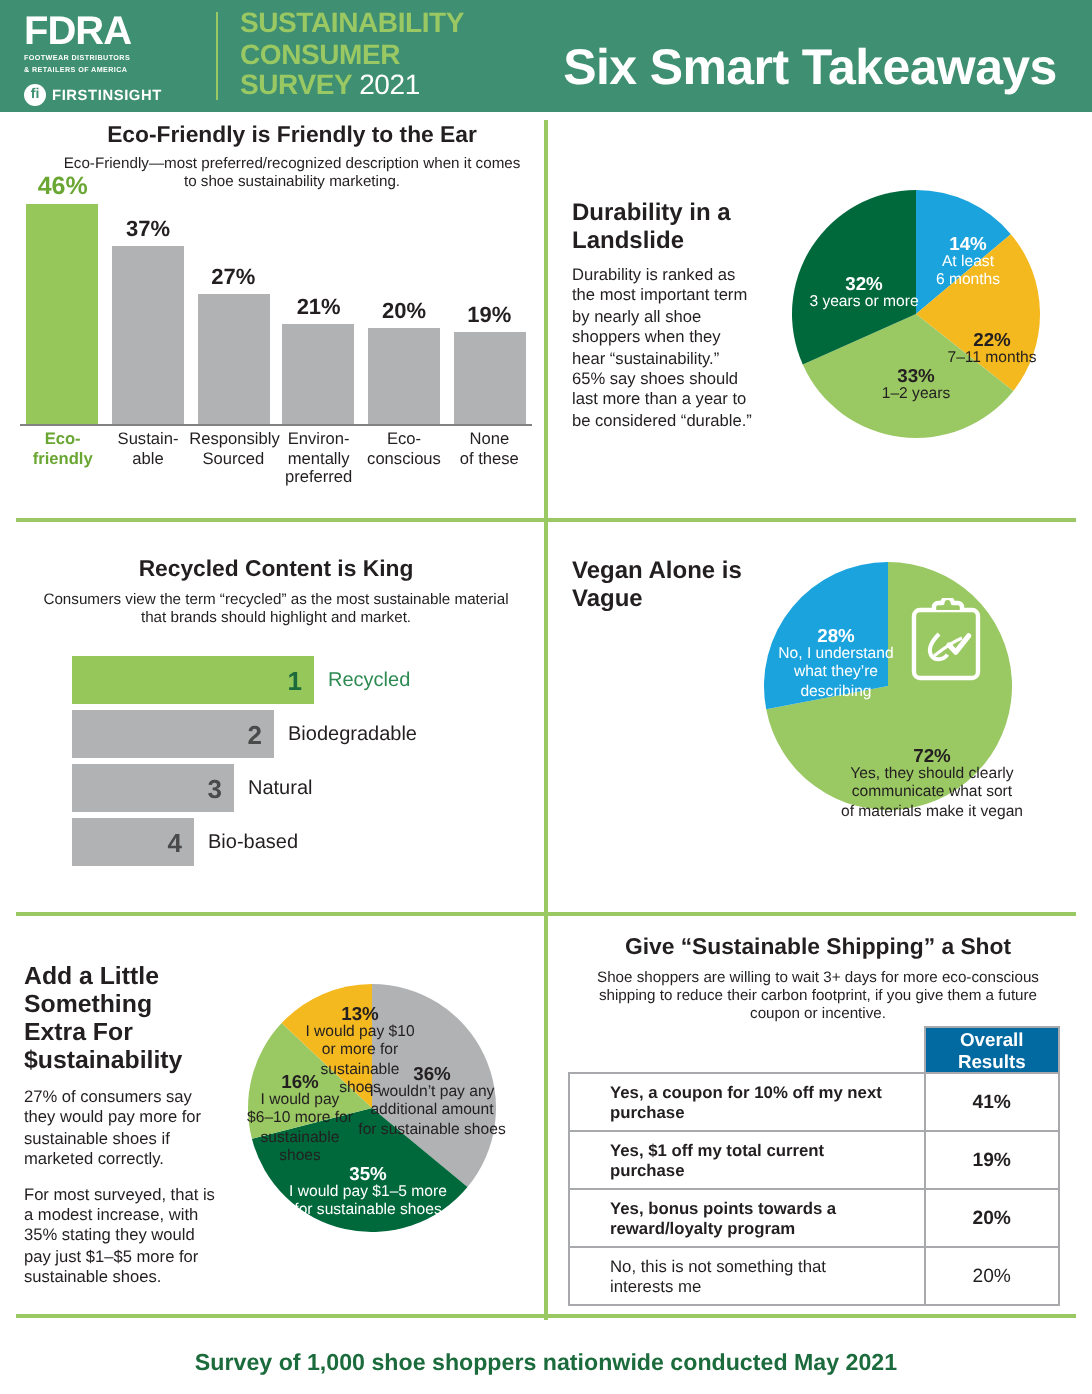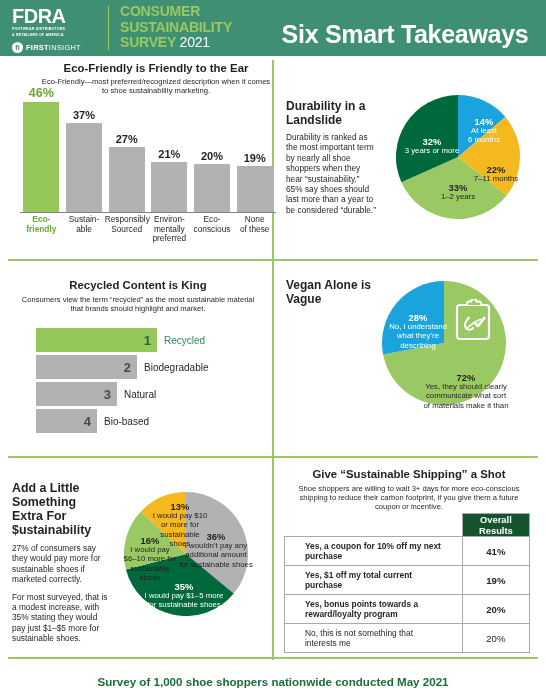--- a/index.html
+++ b/index.html
@@ -26,21 +26,21 @@
     font-size:3.6px;font-weight:bold;color:#ffffff;line-height:4.6px;
     letter-spacing:0.2px;margin-top:1px;
   }
   .fi-row{display:flex;align-items:center;margin-top:5px;gap:3px;}
   .fi-dot{
     width:11px;height:11px;border-radius:50%;background:#ffffff;
     display:flex;align-items:center;justify-content:center;
   }
   .fi-dot span{font-size:7px;font-weight:bold;color:#3f8f72;line-height:7px;}
   .fi-text{font-size:7.4px;font-weight:bold;color:#ffffff;letter-spacing:0.3px;}
-  .fi-text i{font-style:normal;font-weight:normal;}
+  .fi-text i{font-style:normal;font-weight:bold;}
   .hdr-divider{position:absolute;left:108px;top:6px;width:1px;height:44px;background:#9ac863;}
   .survey-title{position:absolute;left:120px;top:4px;width:150px;}
   .survey-title div{
     font-size:14px;font-weight:bold;line-height:15.5px;color:#9ac863;
     letter-spacing:-0.2px;
   }
   .survey-title .yr{color:#ffffff;font-weight:normal;}
   .takeaways{
     position:absolute;left:272px;top:20px;width:266px;
     text-align:center;color:#ffffff;font-size:25px;font-weight:bold;
@@ -54,21 +54,21 @@
   .hline.h1{top:203px;}
   .hline.h2{top:400px;}
   .hline.h3{top:601px;}
 
   .panel{position:absolute;}
   .p-title{font-size:11.4px;font-weight:bold;line-height:13px;color:#231f20;}
   .p-sub{font-size:7.6px;line-height:9px;color:#231f20;}
   .p-body{font-size:8.3px;line-height:10.4px;color:#231f20;}
 
   
-  .panel1{left:10px;top:0;width:272px;height:227px;}
+  .panel1{left:0;top:0;width:272px;height:227px;}
   .p1-head{position:absolute;left:28px;top:6px;width:236px;text-align:center;}
   .p1-head .p-sub{margin-top:2px;}
   .barchart{position:absolute;left:10px;top:36px;width:256px;height:120px;}
   .bar-col{position:absolute;bottom:0;width:36px;}
   .bar-val{
     position:absolute;width:100%;text-align:center;
     font-size:11px;font-weight:bold;color:#231f20;
   }
   .bar-val.green{color:#6aa632;font-size:12.5px;}
   .bar-rect{position:absolute;bottom:0;width:100%;background:#b0b2b4;}
@@ -127,21 +127,21 @@
   .p5-text .p-body.second{margin-top:7px;}
 
   
   .panel6{left:272px;top:400px;width:274px;height:201px;}
   .p6-head{position:absolute;left:18px;top:12px;width:238px;text-align:center;}
   .p6-head .p-sub{margin-top:3px;}
   .tbl{position:absolute;left:12px;top:57px;width:246px;border-collapse:collapse;}
   .tbl td,.tbl th{border:1px solid #a7a9ac;padding:0;}
   .th-blank{border:none !important;background:transparent;}
   .th-green{
-    background:#14532d;color:#ffffff;font-size:9.4px;font-weight:bold;
+    background:#0369a1;color:#ffffff;font-size:9.4px;font-weight:bold;
     text-align:center;height:19px;
   }
   .cell-q{
     font-size:8.4px;font-weight:bold;line-height:10px;color:#231f20;
     padding:4px 20px !important;width:166px;
   }
   .cell-q.light{font-weight:normal;}
   .cell-v{
     font-size:9.6px;font-weight:bold;text-align:center;color:#231f20;width:78px;
   }
@@ -168,22 +168,22 @@
         <span class="fi-dot">
           <span>fi</span>
         </span>
         <span class="fi-text"><b>FIRST</b><i>INSIGHT</i></span>
       </div>
     </div>
 
     <div class="hdr-divider"></div>
 
     <div class="survey-title">
+      <div>SUSTAINABILITY</div>
       <div>CONSUMER</div>
-      <div>SUSTAINABILITY</div>
       <div><span>SURVEY</span> <span class="yr">2021</span></div>
     </div>
 
     <div class="takeaways">Six Smart Takeaways</div>
   </div>
 
   <div class="grid">
     <div class="vline"></div>
     <div class="hline h1"></div>
     <div class="hline h2"></div>
@@ -313,21 +313,21 @@
       <div class="p4-text">
         <div class="p-title">Vegan Alone is Vague</div>
       </div>
       <div class="pie-wrap" id="pie-vegan" style="left: 110px; top: 22px; width: 124px; height: 124px;"><svg width="124" height="124" viewBox="0 0 124 124">
             <path d="M 62 62 L 62.00000000000001 0 A 62 62 0 1 1 1.0981904548212995 73.61764150431492 Z" fill="#9ac863"></path>
             <path d="M 62 62 L 1.0981904548212995 73.61764150431492 A 62 62 0 0 1 61.999999999999986 0 Z" fill="#1ba3dd"></path>
           </svg><div class="pie-lbl lbl-dark" style="left: 84px; top: 92px; width: 128px; margin-left: -64px;">
             <b>72%</b>
             <span>Yes, they should clearly</span>
             <span>communicate what sort</span>
-            <span>of materials make it than</span>
+            <span>of materials make it vegan</span>
           </div><div class="pie-lbl lbl-white" style="left: 36px; top: 32px; width: 68px; margin-left: -34px;">
             <b>28%</b>
             <span>No, I understand</span>
             <span>what they’re</span>
             <span>describing</span>
           </div></div>
       <div class="pie-wrap" style="left:182px;top:40px;">
         <svg width="38" height="42" viewBox="0 0 38 42" aria-hidden="true">
           <rect x="3" y="6" width="32" height="34" rx="3" fill="none" stroke="#ffffff" stroke-width="2.2"></rect>
           <path d="M13 6 V4.5 a2 2 0 0 1 2-2 h2.2 a2.6 2.6 0 0 1 5.2 0 H25 a2 2 0 0 1 2 2 V6" fill="#9ac863" stroke="#ffffff" stroke-width="2.2" stroke-linejoin="round"></path>

